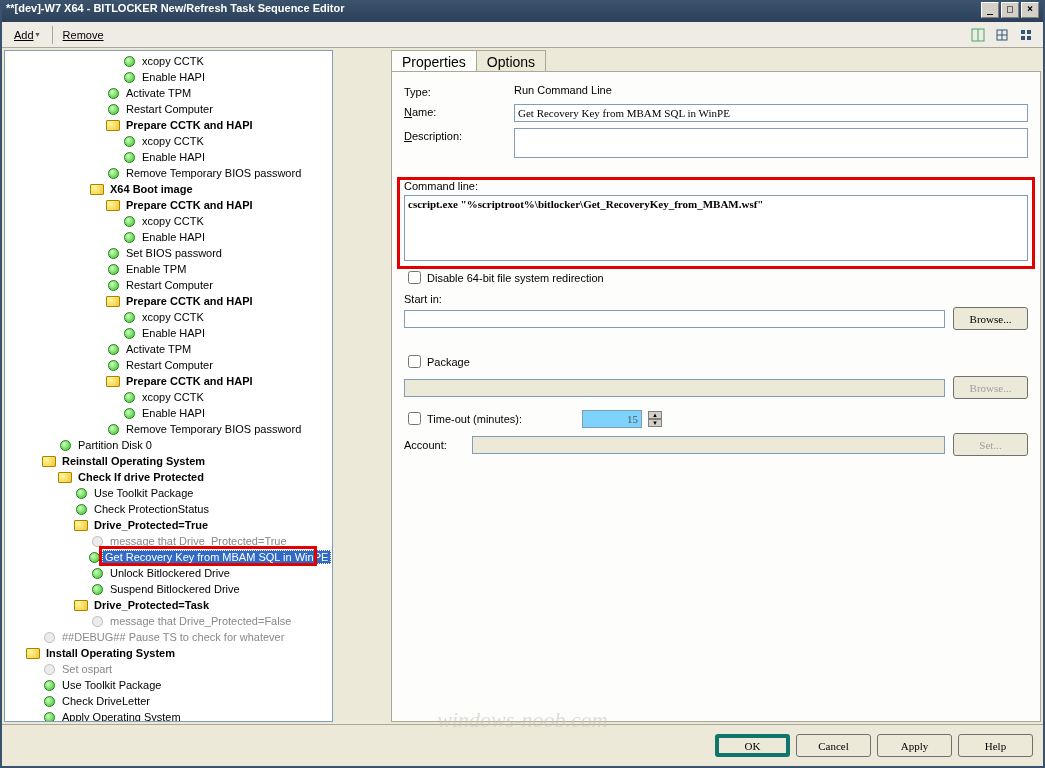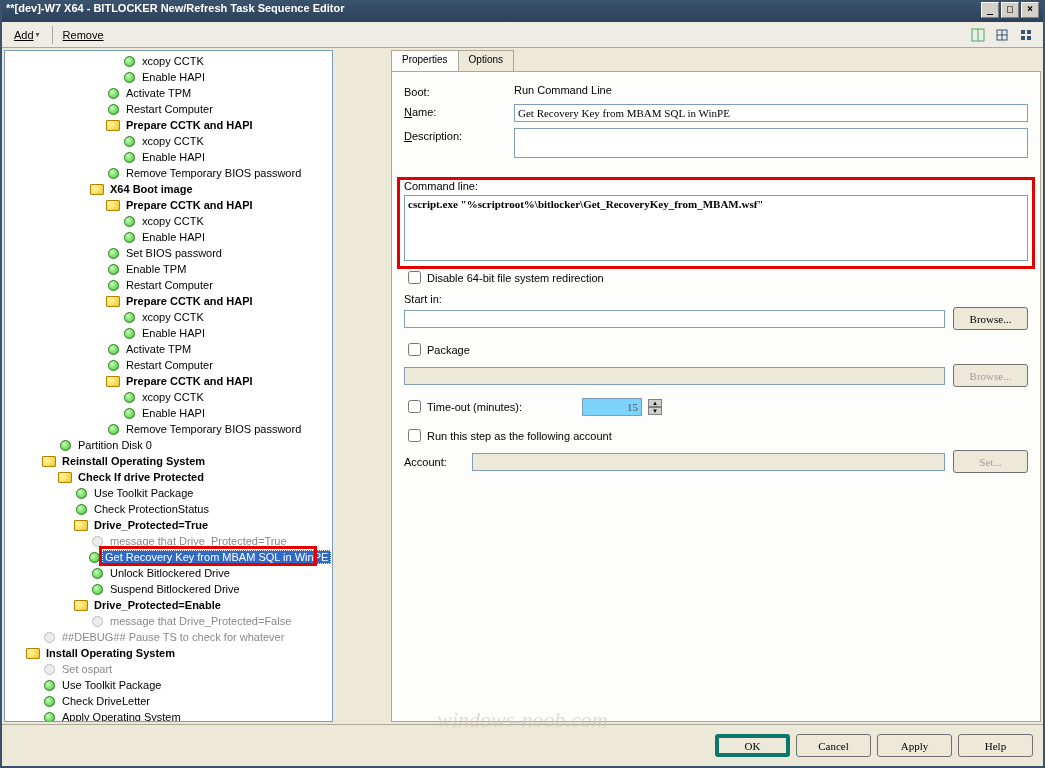--- a/index.html
+++ b/index.html
@@ -23,21 +23,21 @@
   .ic-step   { background:radial-gradient(circle at 35% 35%,#c7ffb6,#3cc02c); border:1px solid #1e8012; border-radius:50%; width:11px; height:11px;}
   .ic-dis    { background:#ececec; border:1px solid #bdbdbd; border-radius:50%; width:11px; height:11px;}
   .tree-text { padding:1px 3px; }
   .bold { font-weight:bold;}
   .gray { color:#888;}
   .selected .tree-text { background:#316ac5; color:#fff; border:1px dotted #fff; padding:0 2px;}
   .hl-red { position:absolute; border:3px solid #e20000; pointer-events:none;}
   .splitter { width:4px; background:#ece9d8; cursor:ew-resize;}
   .right-pane { flex:1; display:flex; flex-direction:column; margin:2px 2px 2px 0;}
   .tabs { display:flex; height:21px;}
-  .tab { padding:3px 10px; background:#ece9d8; border:1px solid #aca899; border-bottom:none; margin-right:-1px; font-size:10px;}
+  .tab { padding:3px 10px; background:#ece9d8; border:1px solid #aca899; border-bottom:none; margin-right:-1px; font-size:14px;}
   .tab.active { background:#fdfdfb; position:relative; z-index:2;}
   .tab-body { flex:1; background:#fdfdfb; border:1px solid #aca899; padding:12px; overflow:auto;}
   .form-row { display:flex; align-items:flex-start; margin-bottom:6px;}
   .form-label { width:110px; padding-top:2px;}
   .form-label .ul { text-decoration:underline;}
   .form-field { flex:1;}
   input[type=text], textarea { width:100%; border:1px solid #7f9db9; background:#fff; font:11px "Tahoma"; padding:2px 3px;}
   textarea { resize:none;font-weight:bold; }
   .cmd-group { position:relative;}
   .cmd-group .cmd-outline { position:absolute; top:-3px; left:-7px; right:-7px; bottom:-6px; border:3px solid #e20000; pointer-events:none;}
@@ -304,21 +304,21 @@
           <div class="tree-row" style="padding-left: 82px;">
             <span class="tree-icon">
               <span class="ic-step"></span>
             </span>
             <span class="tree-text">Suspend Bitlockered Drive</span>
           </div>
           <div class="tree-row" style="padding-left: 66px;">
             <span class="tree-icon">
               <span class="ic-folder"></span>
             </span>
-            <span class="tree-text bold">Drive_Protected=Enable</span>
+            <span class="tree-text bold">Drive_Protected=Task</span>
           </div>
           <div class="tree-row" style="padding-left: 82px;">
             <span class="tree-icon">
               <span class="ic-dis"></span>
             </span>
             <span class="tree-text gray">message that Drive_Protected=False</span>
           </div>
           <div class="tree-row" style="padding-left: 34px;">
             <span class="tree-icon">
               <span class="ic-dis"></span>
@@ -362,21 +362,21 @@
     <div class="splitter"></div>
 
     <div class="right-pane">
       <div class="tabs">
         <div class="tab active">Properties</div>
         <div class="tab">Options</div>
       </div>
       <div class="tab-body">
 
         <div class="form-row">
-          <div class="form-label">Boot:</div>
+          <div class="form-label">Type:</div>
           <div class="form-field">Run Command Line</div>
         </div>
         <div class="form-row">
           <div class="form-label"><span class="ul">N</span>ame:</div>
           <div class="form-field"><input type="text" value="Get Recovery Key from MBAM SQL in WinPE" style=""></div>
         </div>
         <div class="form-row">
           <div class="form-label"><span class="ul">D</span>escription:</div>
           <div class="form-field"><textarea rows="2" style=""></textarea></div>
         </div>
@@ -395,21 +395,21 @@
           <input type="checkbox" style="">
           <span>Disable 64-bit file system redirection</span>
         </div>
 
         <div style="margin-top:6px"><span class="ul">S</span><span>tart in:</span></div>
         <div style="display:flex;align-items:center;gap:8px;margin-top:2px">
           <input type="text" style="flex: 1 1 0%;">
           <button class="win">Browse...</button>
         </div>
 
-        <div class="checkbox" style="margin-top:10px">
+        <div class="checkbox" style="margin-top:22px">
           <input type="checkbox" style="">
           <span><span class="ul">P</span>ackage</span>
         </div>
         <div style="display:flex;align-items:center;gap:8px">
           <input type="text" disabled="" style="flex: 1 1 0%; background: rgb(236, 233, 216);">
           <button class="win" disabled="">Browse...</button>
         </div>
 
         <div class="checkbox" style="margin-top:10px">
           <input type="checkbox" style="">
@@ -417,24 +417,20 @@
           <span style="width:60px"></span>
           <span class="spin">
             <input type="text" disabled="" value="15" style="">
             <span class="spin-btns">
               <div>▴</div>
               <div>▾</div>
             </span>
           </span>
         </div>
 
-        <div class="checkbox" style="margin-top:10px">
-          <input type="checkbox" style="">
-          <span><span class="ul">R</span>un this step as the following acco<span class="ul">u</span>nt</span>
-        </div>
         <div style="display:flex;align-items:center;gap:8px">
           <span style="width:60px">Account:</span>
           <input type="text" disabled="" style="flex: 1 1 0%; background: rgb(236, 233, 216);">
           <button class="win" disabled="">Set...</button>
         </div>
 
       </div>
     </div>
   </div>
 

